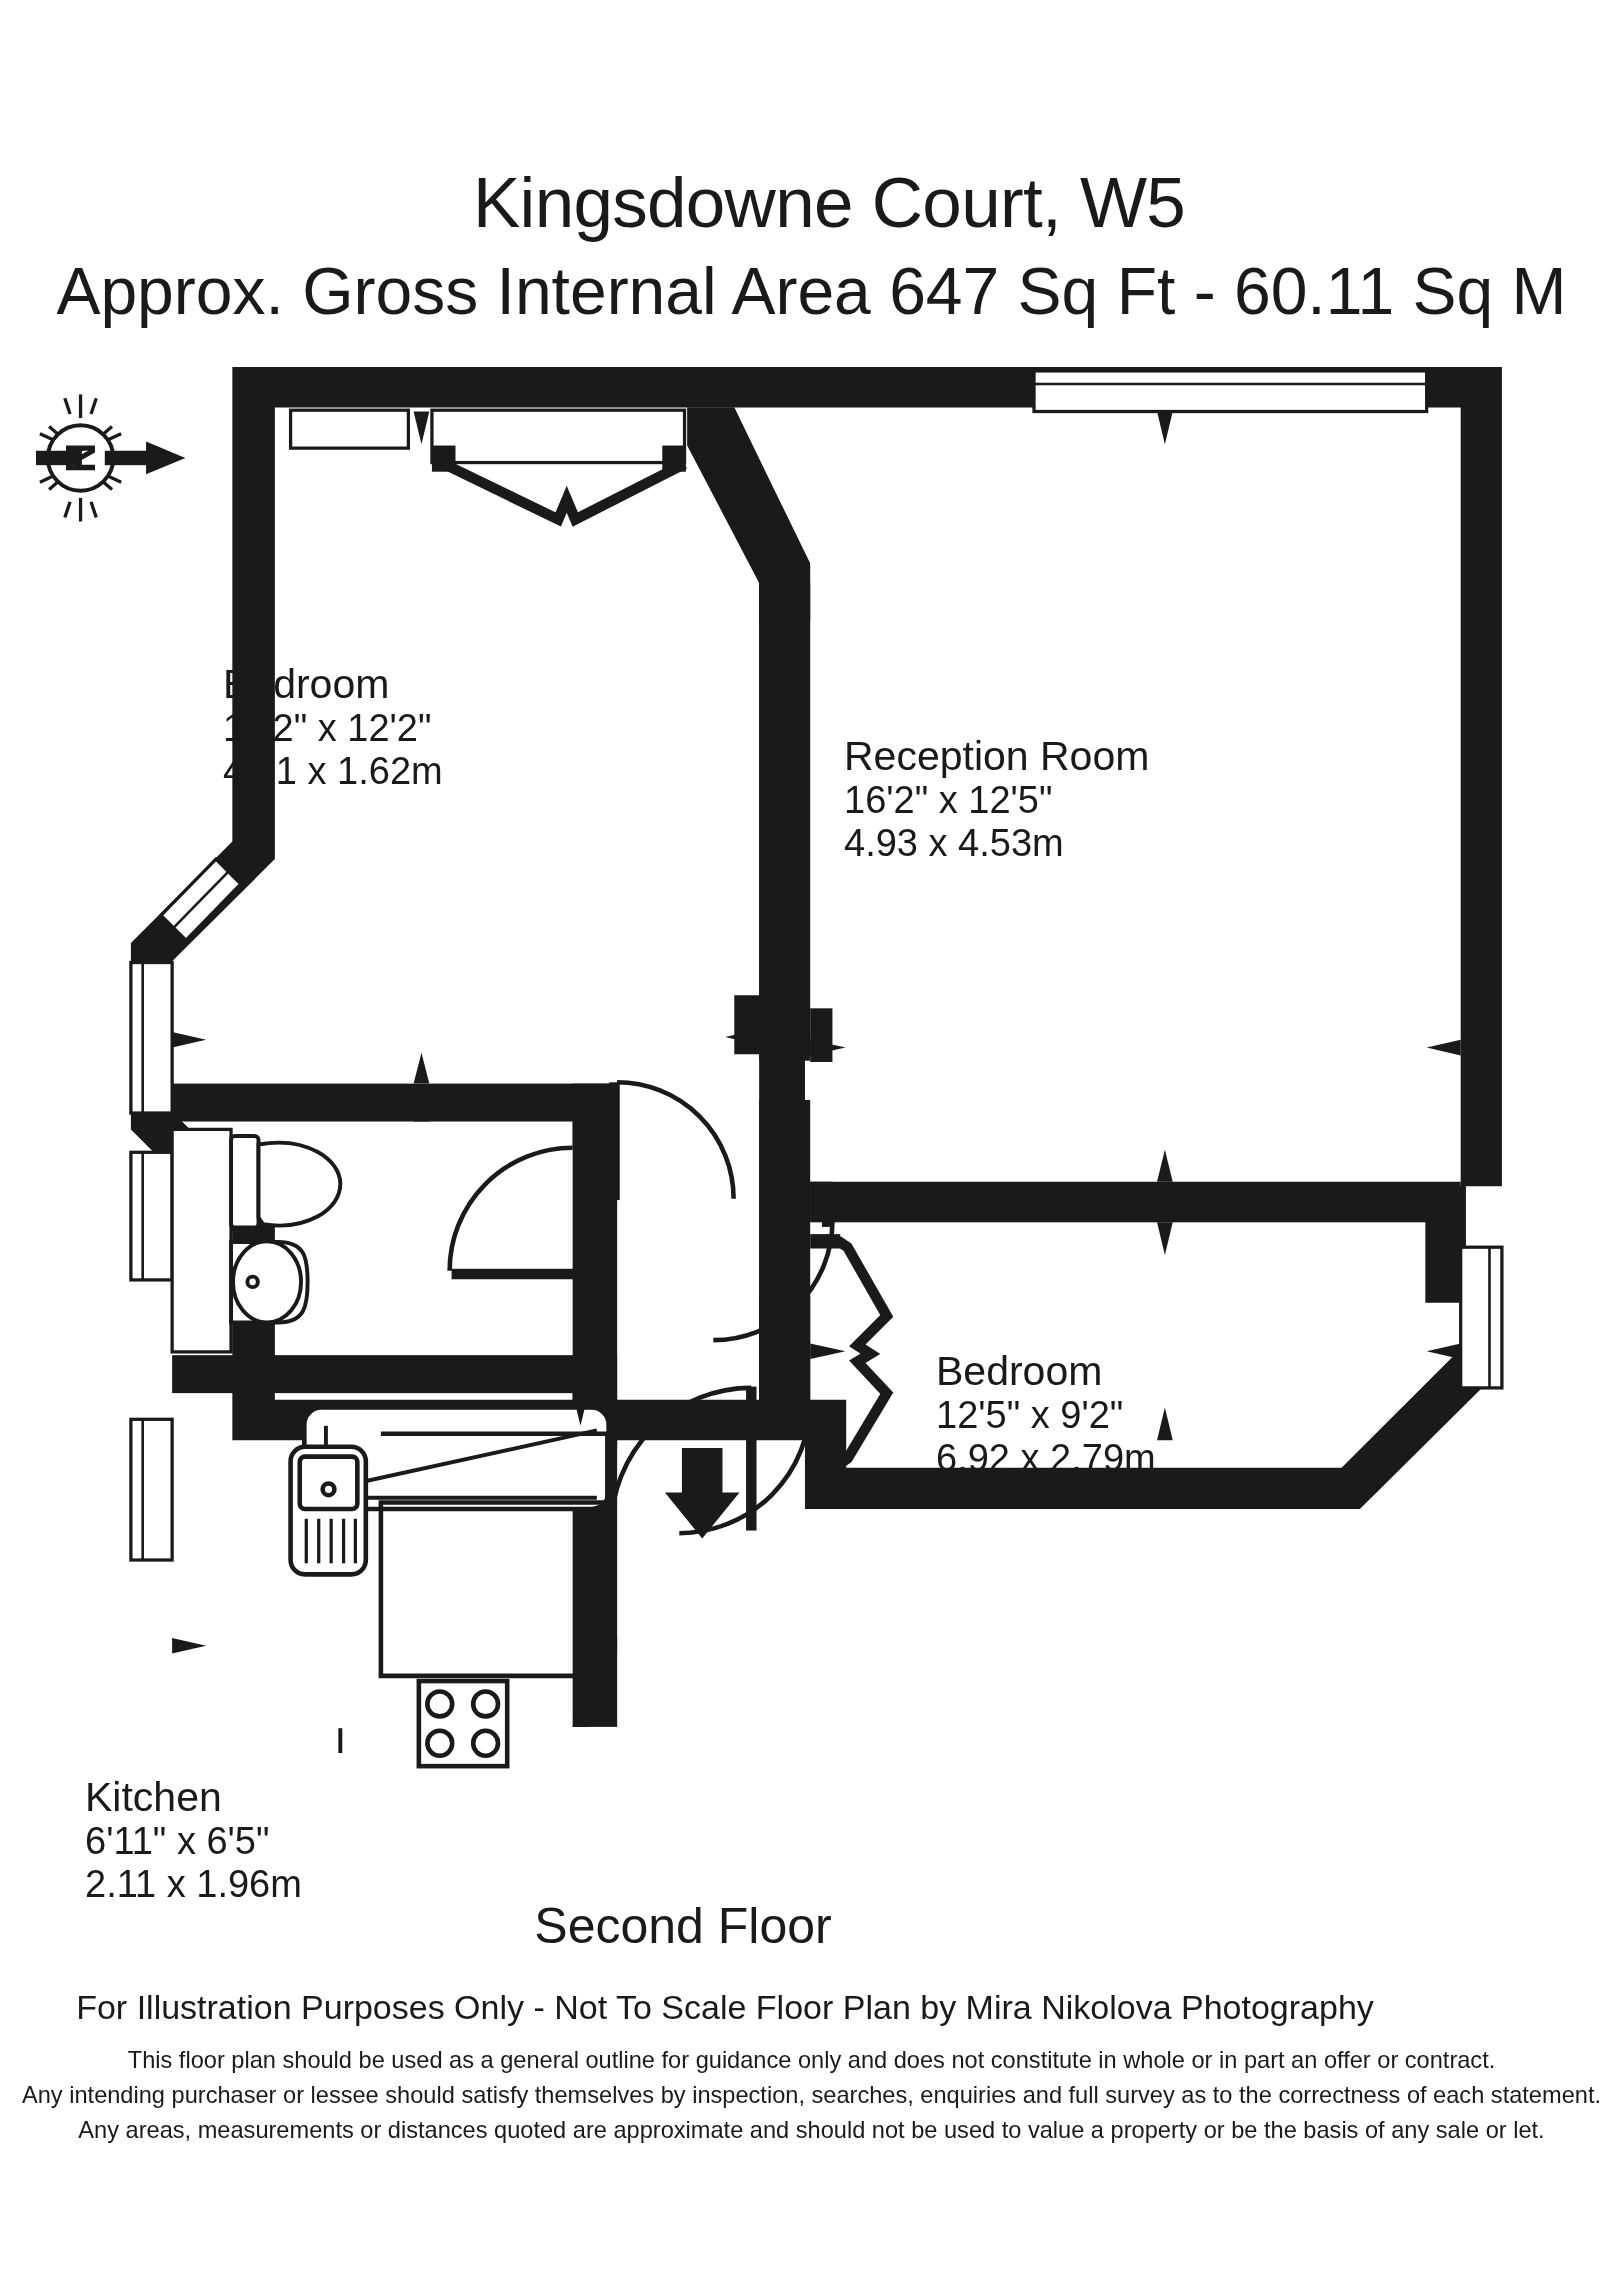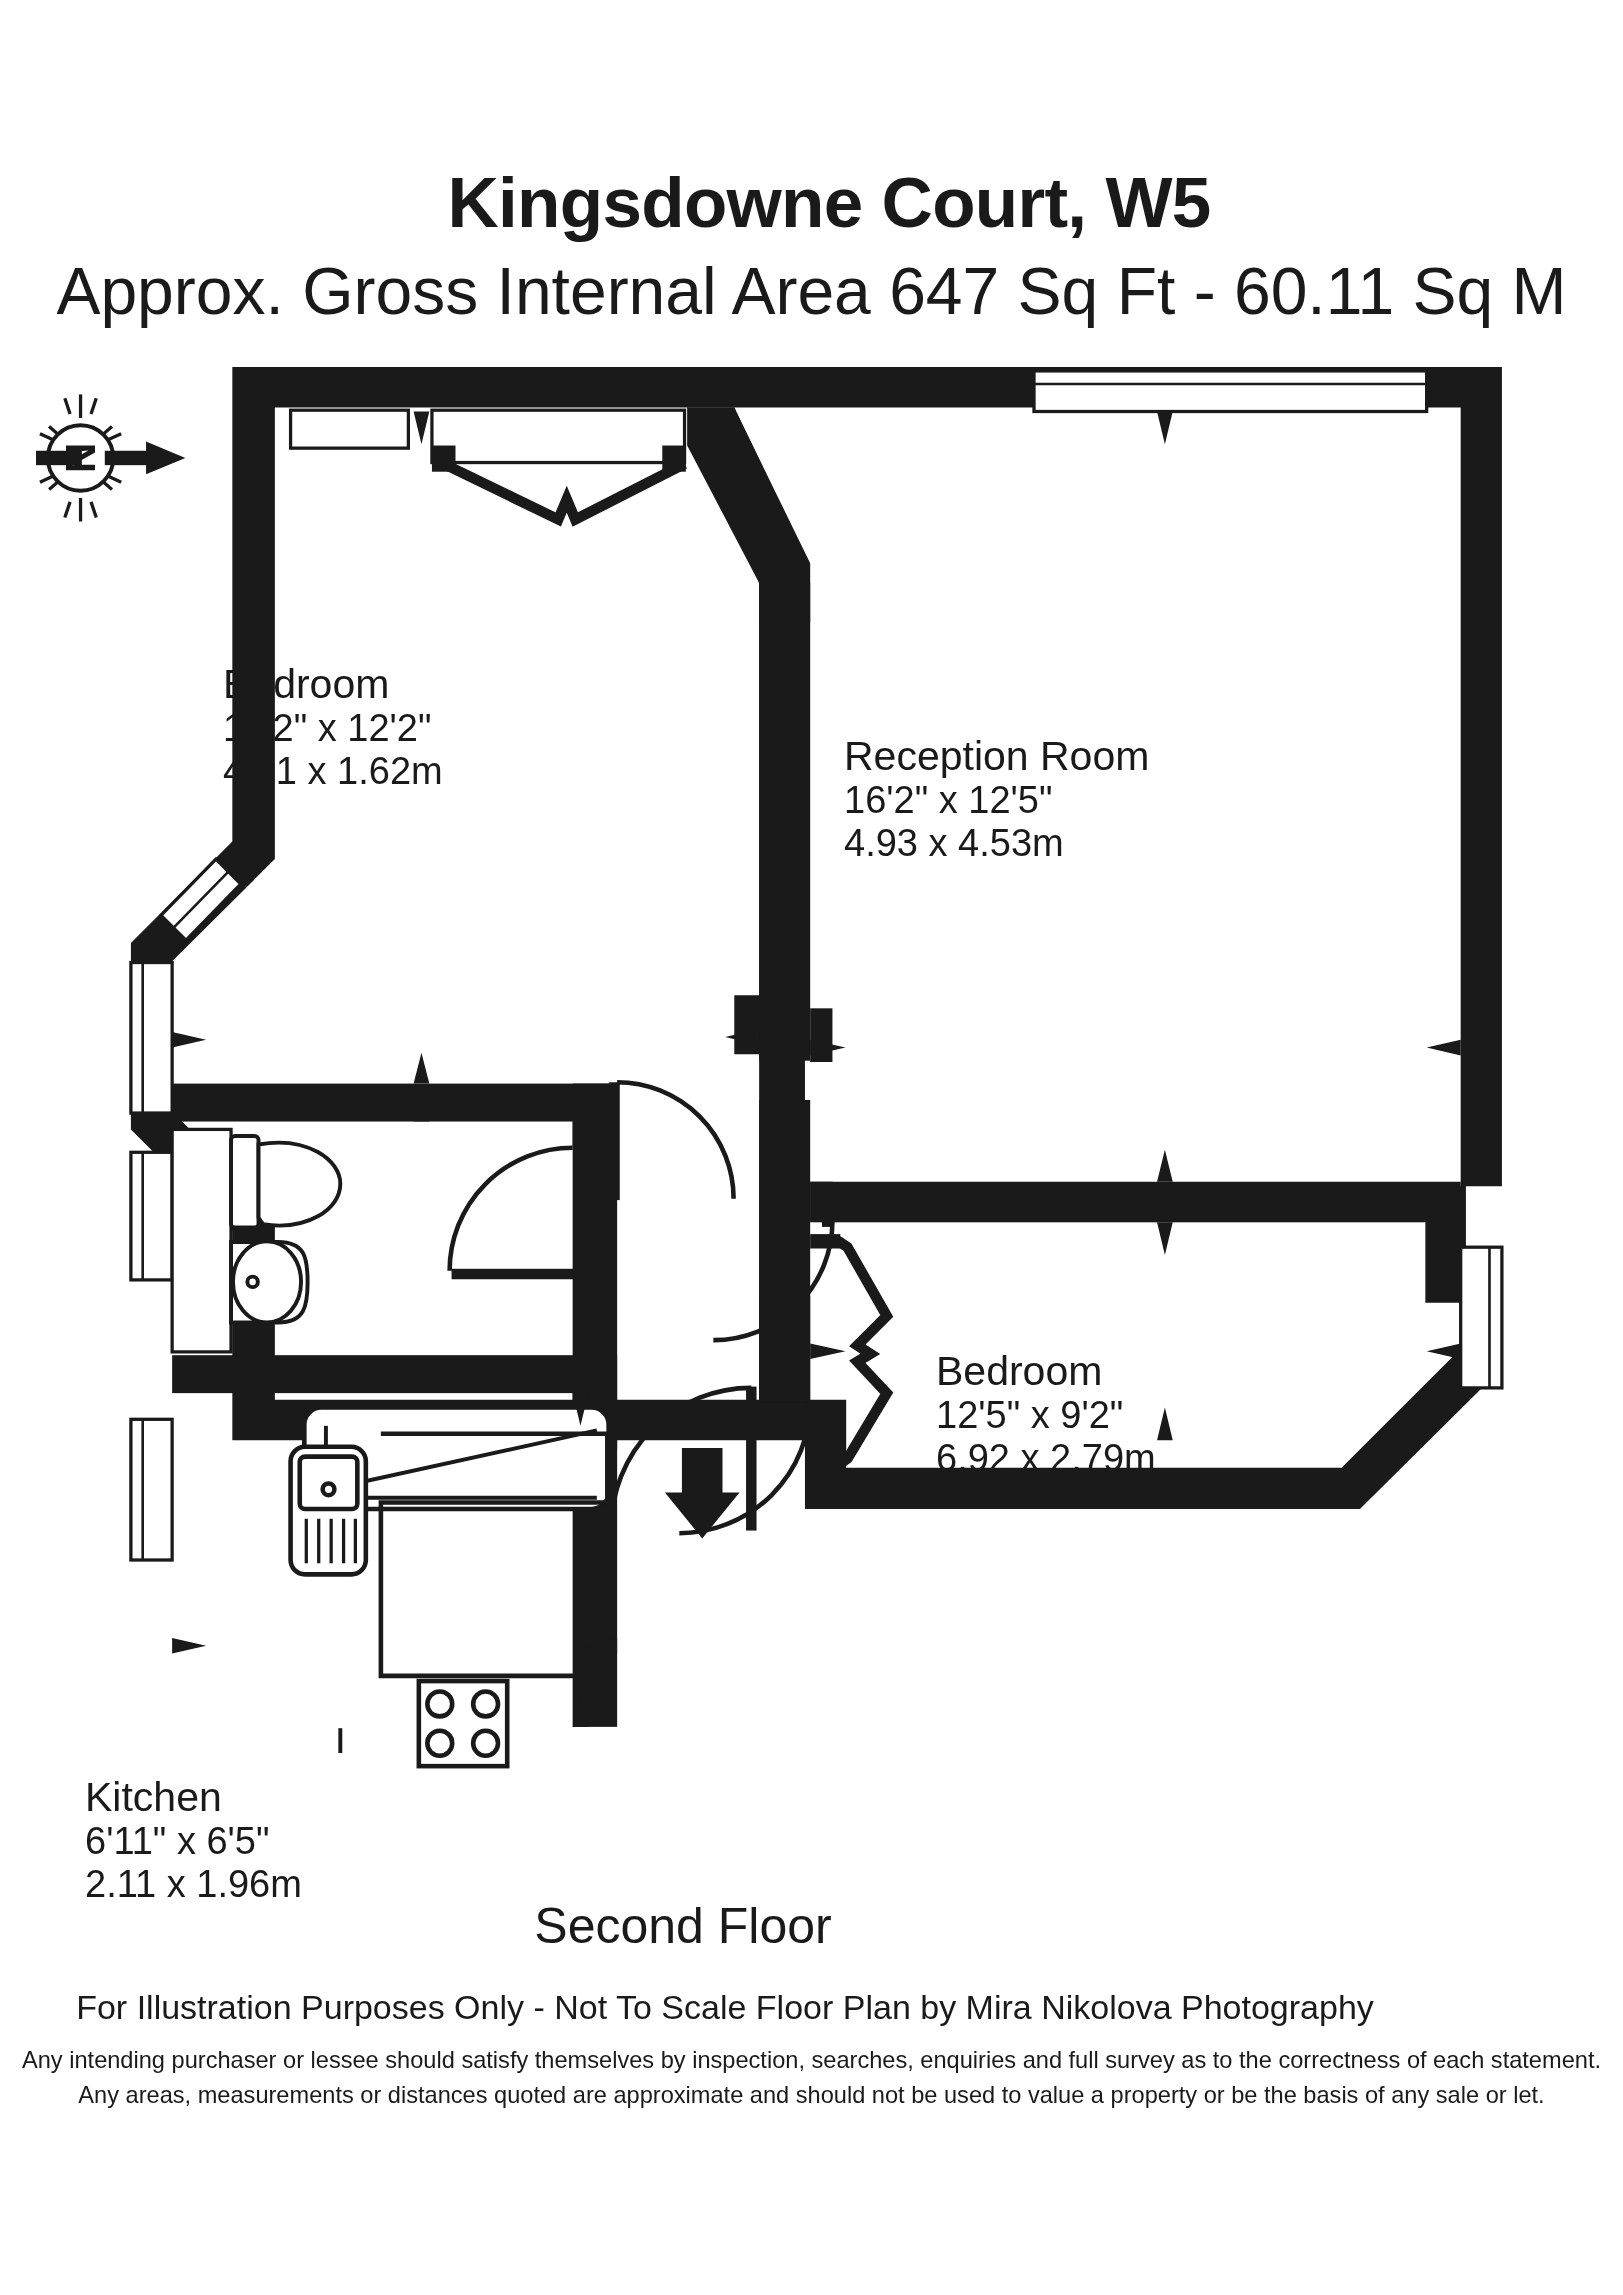--- a/index.html
+++ b/index.html
@@ -27,21 +27,21 @@
   .header {
     position: absolute;
     left: 0;
     top: 167px;
     width: 1623px;
     text-align: center;
   }
   .title {
     font-size: 71px;
     line-height: 1.0;
-    font-weight: 700;
+    font-weight: 400;
     letter-spacing: -0.7px;
     white-space: nowrap;
     padding-left: 35px;
   }
   .subtitle {
     margin-top: 19.6px;
     font-size: 66px;
     line-height: 1.0;
     font-weight: 400;
     white-space: nowrap;
@@ -429,18 +429,19 @@
     <div class="rl-name">Kitchen</div>
     <div class="rl-imp">6'11" x 6'5"</div>
     <div class="rl-met">2.11 x 1.96m</div>
   </div>
 
   <div class="floor-name">Second Floor</div>
 
   <div class="credit">For Illustration Purposes Only - Not To Scale  Floor Plan by  Mira Nikolova Photography</div>
 
   <div class="disclaimer">
+    <p>This floor plan should be used as a general outline for guidance only and does not constitute in whole or in part an offer or contract.</p>
     <p>Any intending purchaser or lessee should satisfy themselves by inspection, searches, enquiries and full survey as to the correctness of each statement.</p>
     <p>Any areas, measurements or distances quoted are approximate and should not be used to value a property or be the basis of any sale or let.</p>
   </div>
 
 </div>
 
 
 </body></html>

